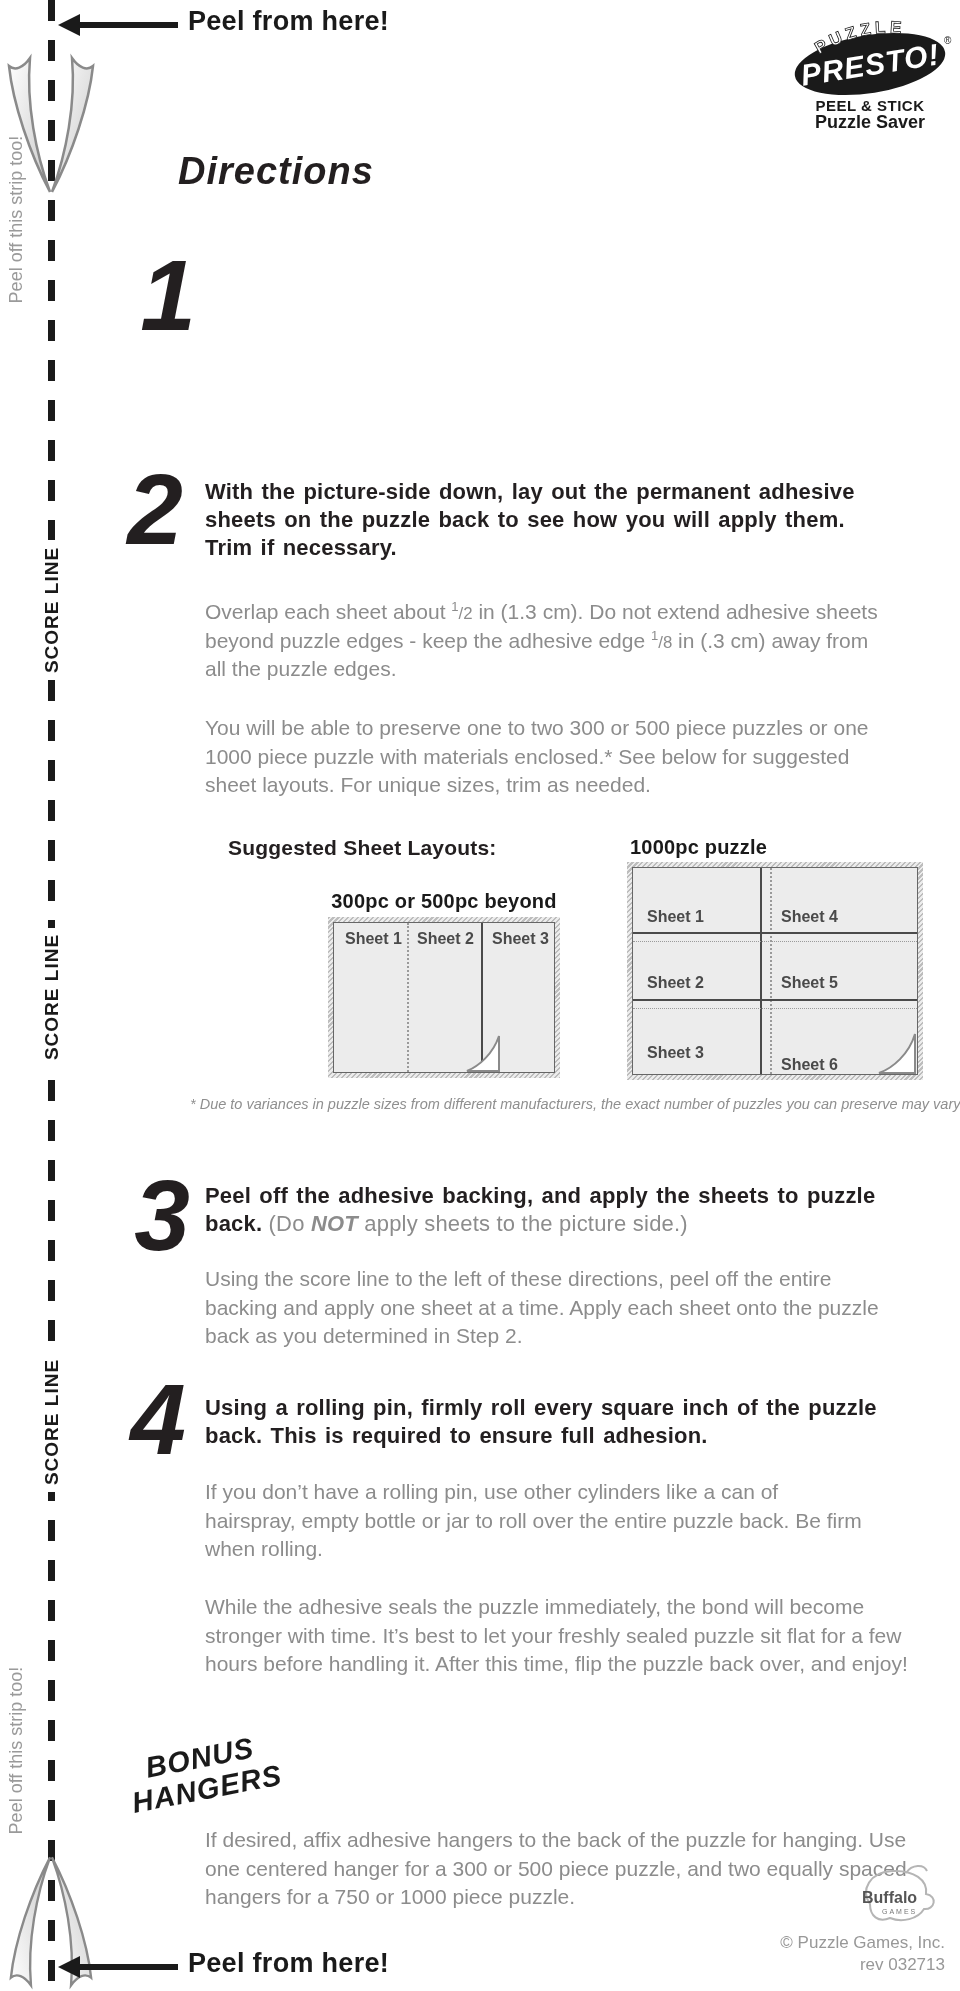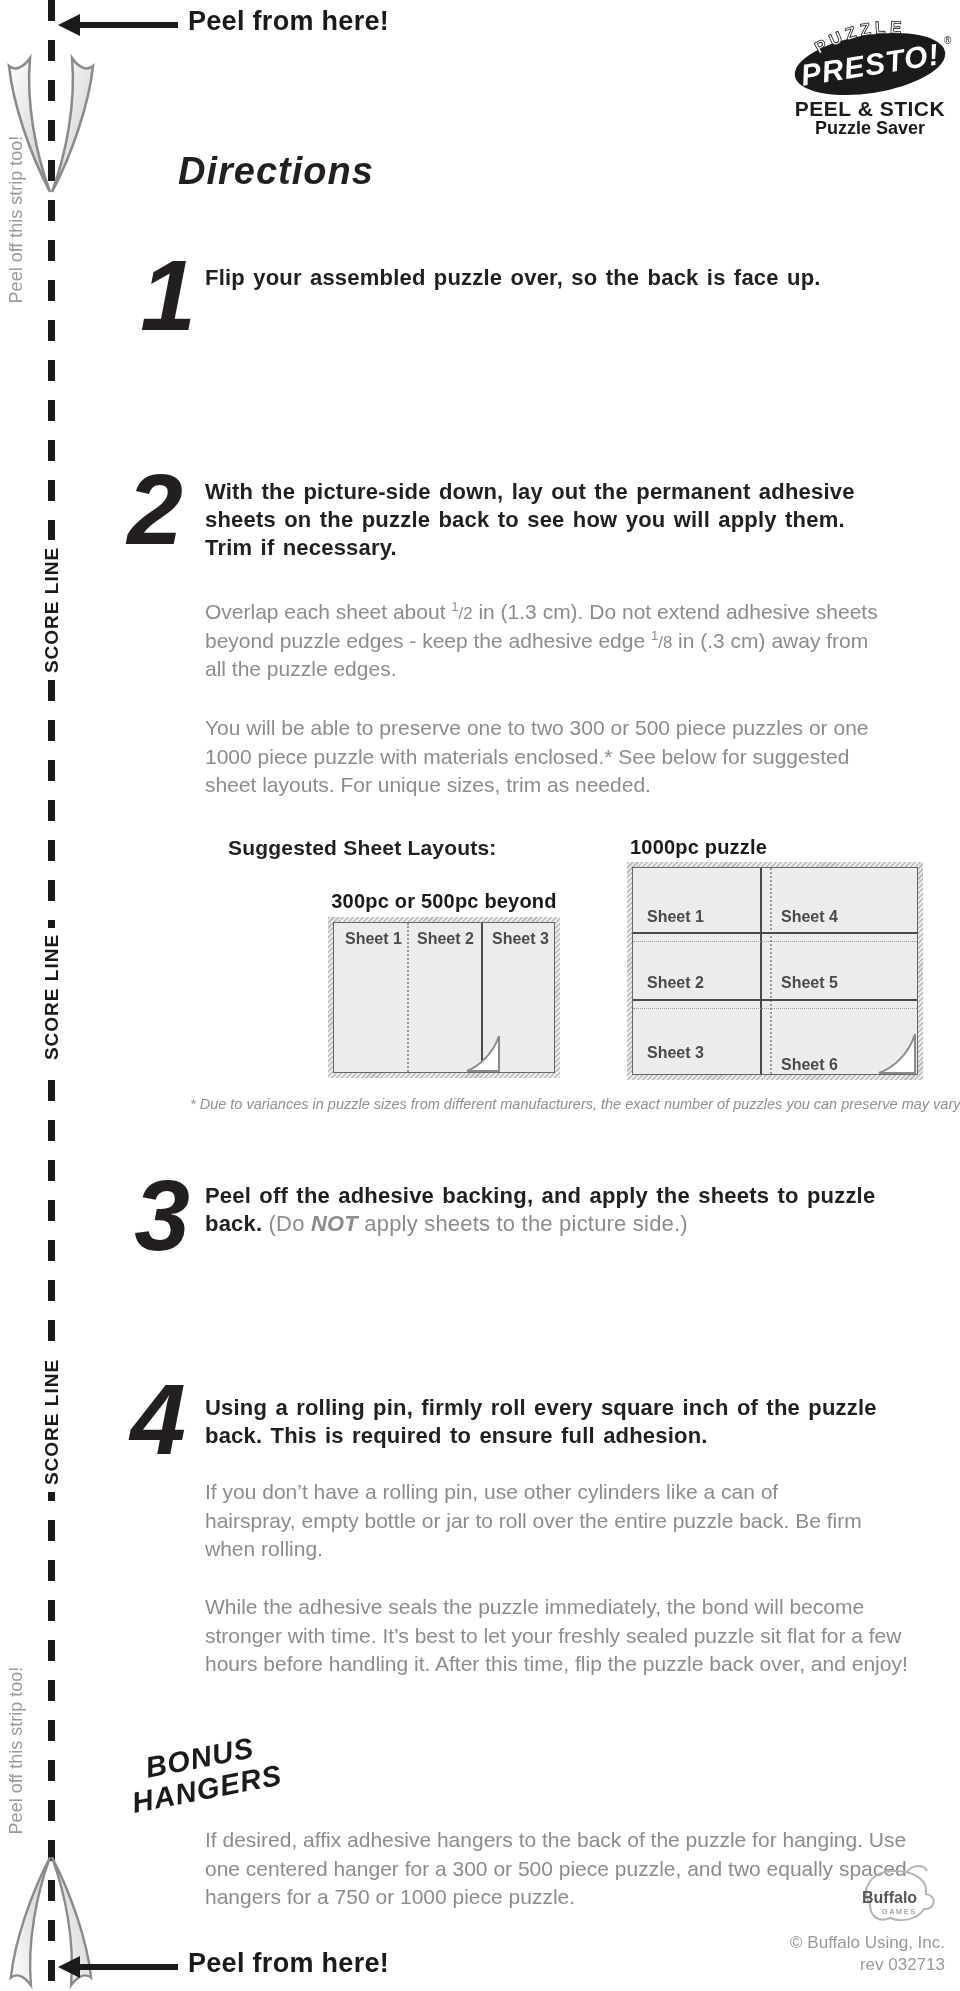--- a/index.html
+++ b/index.html
@@ -15,21 +15,21 @@
   .strip-note{position:absolute;left:0;width:34px;display:flex;align-items:center;justify-content:center;z-index:2;}
   .strip-note span{transform:rotate(-90deg);white-space:nowrap;font-size:18px;color:#9a9a9a;}
   .peel-graphic{position:absolute;left:4px;width:94px;z-index:3;}
   
   .peel-text{position:absolute;font-weight:bold;font-size:27px;letter-spacing:0.3px;color:#1a1a1a;z-index:4;}
   .arrow-bar{position:absolute;height:6px;background:#1a1a1a;z-index:4;}
   .arrow-head{position:absolute;width:0;height:0;border-top:11px solid transparent;
     border-bottom:11px solid transparent;border-right:22px solid #1a1a1a;z-index:4;}
   
   .logo-wrap{position:absolute;left:788px;top:14px;width:164px;text-align:center;z-index:2;}
-  .logo-tag1{font-weight:bold;font-size:21px;letter-spacing:0.5px;color:#1a1a1a;line-height:1.0;margin-top:-2px;}
+  .logo-tag1{font-weight:bold;font-size:15px;letter-spacing:0.5px;color:#1a1a1a;line-height:1.0;margin-top:-2px;}
   .logo-tag2{font-weight:bold;font-size:18px;color:#1a1a1a;line-height:1.1;}
   
   .doc-title{position:absolute;left:178px;top:150px;font-size:38px;font-weight:bold;font-style:italic;
     letter-spacing:1px;color:#231f20;}
   .step-num{position:absolute;width:80px;text-align:center;font-size:100px;line-height:0.95;
     font-weight:bold;font-style:italic;color:#231f20;}
   .step-head{position:absolute;font-weight:bold;font-size:22px;line-height:1.27;letter-spacing:0.2px;
     word-spacing:2px;color:#231f20;}
   .body-text{position:absolute;font-size:21px;line-height:1.36;color:#8c8c8c;}
   .head-gray{font-weight:normal;color:#8c8c8c;word-spacing:normal;}
@@ -119,21 +119,20 @@
       </g>
       <text x="156" y="30" font-size="10" fill="#1a1a1a">®</text>
     </svg>
     <div class="logo-tag1">PEEL &amp; STICK</div>
     <div class="logo-tag2">Puzzle Saver</div>
   </div>
 
   <div class="doc-title">Directions</div>
 
   <div class="step-num" style="left:128px;top:248px;">1</div>
-  <div class="step-head" style="left:205px;top:264px;width:730px;">Flip your assembled puzzle over, so the back is face up.</div>
 
   <div class="step-num" style="left:115px;top:462px;">2</div>
   <div class="step-head" style="left:205px;top:478px;width:690px;">With the picture-side down, lay out the permanent adhesive sheets on the puzzle back to see how you will apply them. Trim if necessary.</div>
   <div class="body-text" style="left:205px;top:598px;width:675px;"><span>Overlap each sheet about </span><span class="frac-num">1</span><span class="frac-den">/2</span><span> in (1.3 cm). Do not extend adhesive sheets beyond puzzle edges - keep the adhesive edge </span><span class="frac-num">1</span><span class="frac-den">/8</span><span> in (.3 cm) away from all the puzzle edges.</span></div>
   <div class="body-text" style="left:205px;top:714px;width:685px;">You will be able to preserve one to two 300 or 500 piece puzzles or one 1000 piece puzzle with materials enclosed.* See below for suggested sheet layouts. For unique sizes, trim as needed.</div>
 
   <div class="layouts-title">Suggested Sheet Layouts:</div>
 
   <div class="diag-label" style="left:328px;top:890px;width:232px;text-align:center;">300pc or 500pc beyond</div>
   <div class="sheet-box" style="left:328px;top:917px;width:222px;height:151px;">
@@ -167,20 +166,21 @@
       <svg width="40" height="44" style="position:absolute;right:0;bottom:0;">
         <path d="M2,43 L38,43 L38,4 C32,24 16,38 2,43 Z" fill="#ffffff" stroke="#8a8a8a" stroke-width="2"></path>
       </svg>
     </div>
   </div>
 
   <div class="footnote">* Due to variances in puzzle sizes from different manufacturers, the exact number of puzzles you can preserve may vary.</div>
 
   <div class="step-num" style="left:122px;top:1168px;">3</div>
   <div class="step-head" style="left:205px;top:1182px;width:730px;"><span>Peel off the adhesive backing, and apply the sheets to puzzle back.</span><span class="head-gray"> (Do </span><span class="head-gray-bold">NOT</span><span class="head-gray"> apply sheets to the picture side.)</span></div>
+  <div class="body-text" style="left:205px;top:1265px;width:700px;">Using the score line to the left of these directions, peel off the entire backing and apply one sheet at a time. Apply each sheet onto the puzzle back as you determined in Step 2.</div>
 
   <div class="step-num" style="left:118px;top:1372px;">4</div>
   <div class="step-head" style="left:205px;top:1394px;width:730px;">Using a rolling pin, firmly roll every square inch of the puzzle back. This is required to ensure full adhesion.</div>
   <div class="body-text" style="left:205px;top:1478px;width:665px;">If you don’t have a rolling pin, use other cylinders like a can of hairspray, empty bottle or jar to roll over the entire puzzle back. Be firm when rolling.</div>
   <div class="body-text" style="left:205px;top:1593px;width:715px;">While the adhesive seals the puzzle immediately, the bond will become stronger with time. It’s best to let your freshly sealed puzzle sit flat for a few hours before handling it. After this time, flip the puzzle back over, and enjoy!</div>
 
   <div class="bonus-title">
     <span class="l1">BONUS</span>
     <span>HANGERS</span>
   </div>
@@ -192,17 +192,17 @@
 
   <div class="buffalo">
     <svg width="90" height="70" viewBox="0 0 90 70">
       <path d="M22,46 C12,32 22,14 44,13 C66,12 80,22 78,36 C90,38 87,52 76,51 C70,61 54,65 42,60 C30,65 22,58 22,46 Z" fill="none" stroke="#b5b5b5" stroke-width="2"></path>
       <path d="M58,15 C64,6 76,6 79,13" fill="none" stroke="#b5b5b5" stroke-width="2"></path>
       <text x="14" y="45" font-size="16" font-weight="bold" fill="#555555">Buffalo</text>
       <text x="34" y="56" font-size="7" letter-spacing="2" fill="#777777">GAMES</text>
     </svg>
   </div>
   <div class="copyright">
-    <div>© Buffalo Using, Inc.</div>
+    <div>© Puzzle Games, Inc.</div>
     <div>rev 032713</div>
   </div>
 
 </div>
 
 </body></html>

